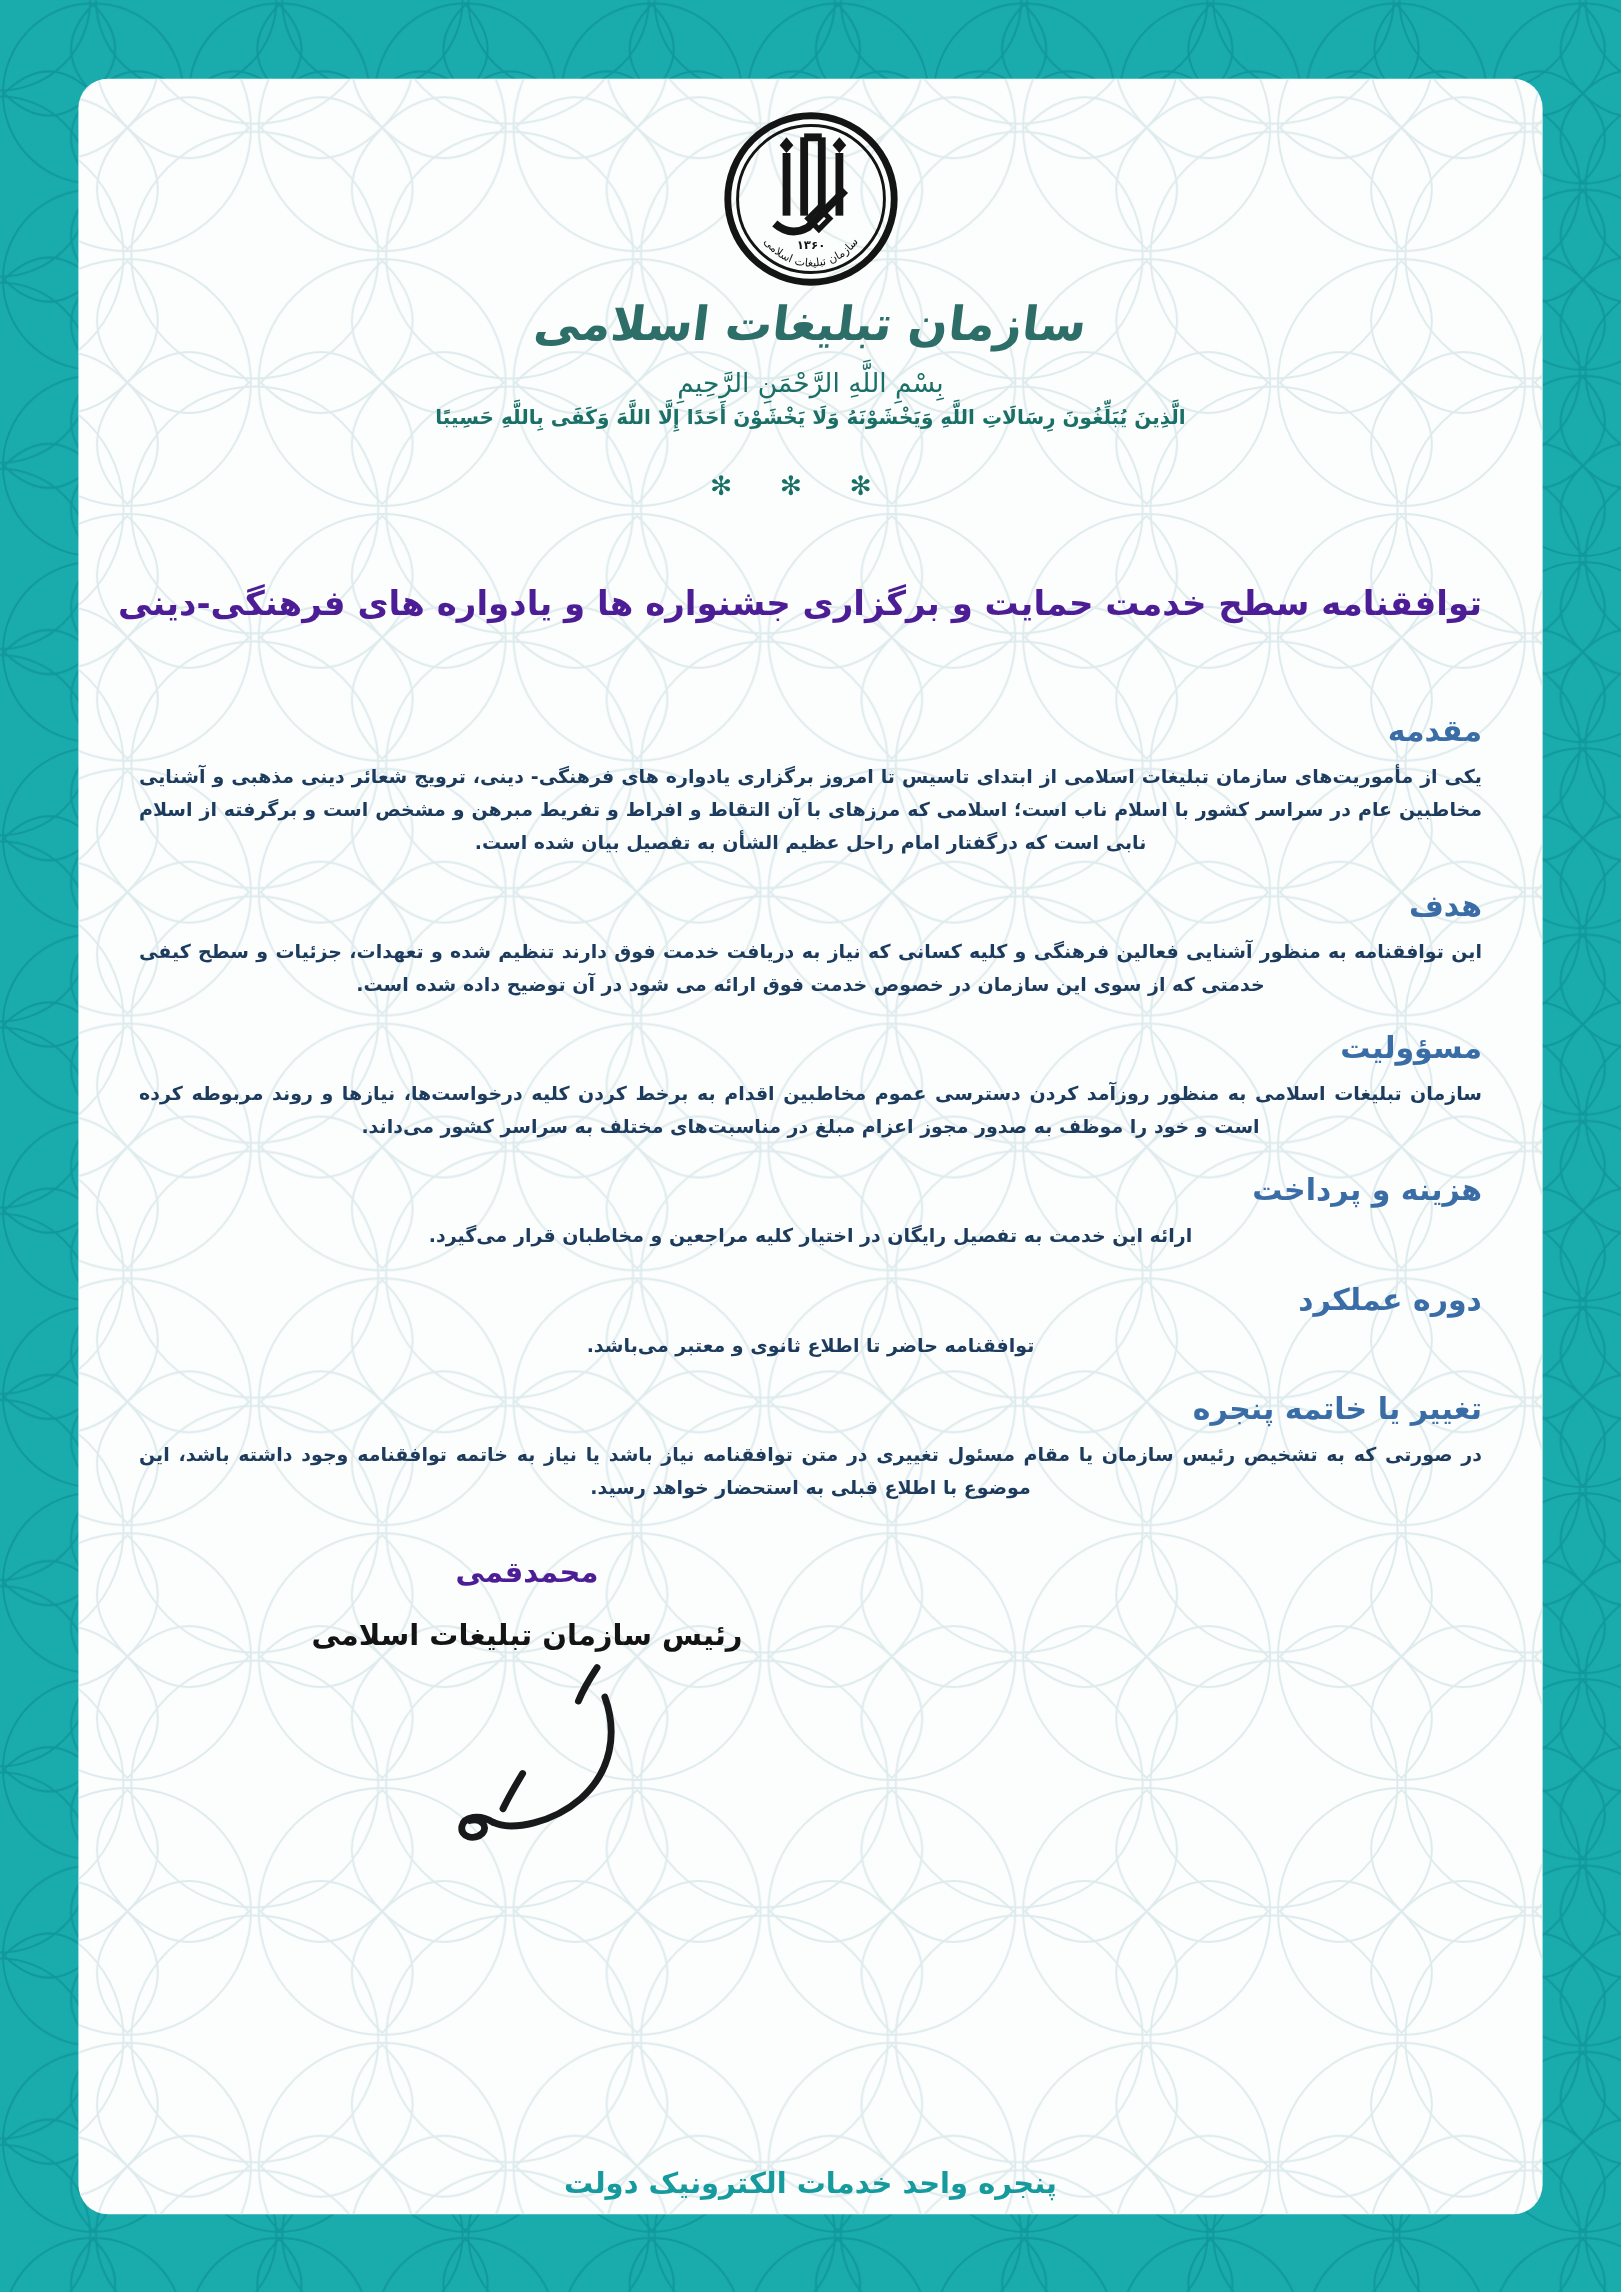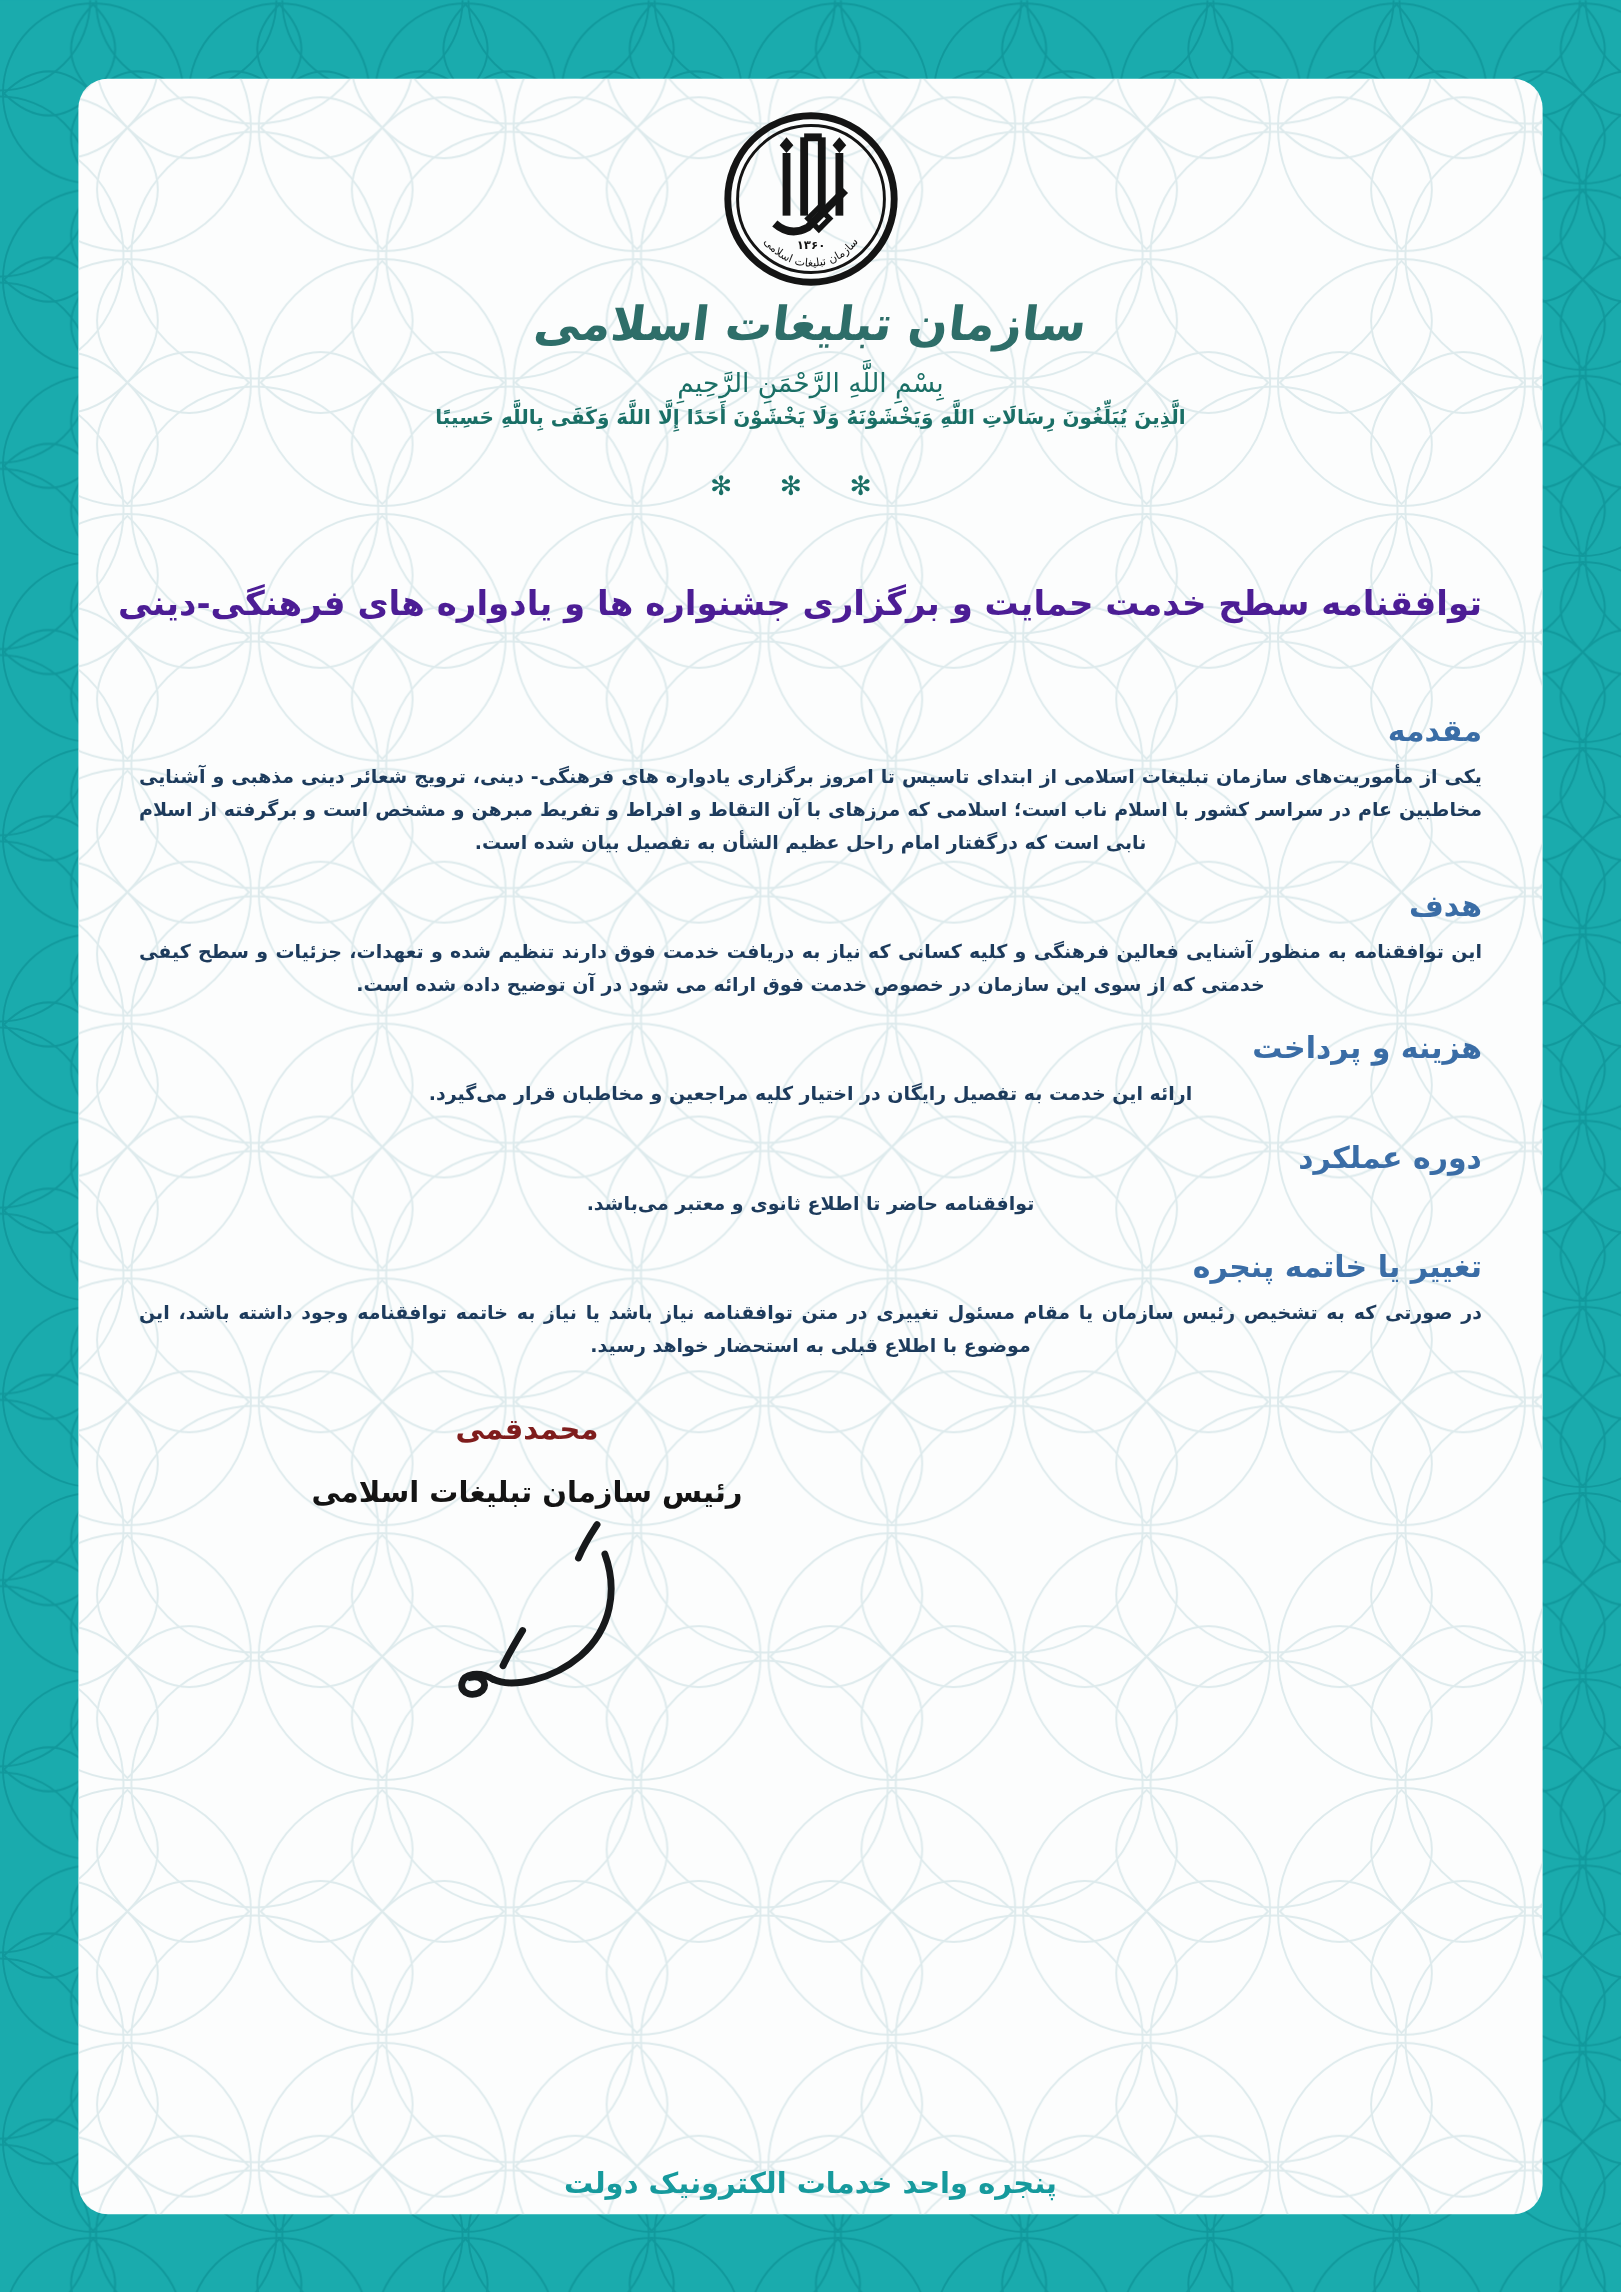--- a/index.html
+++ b/index.html
@@ -83,21 +83,21 @@
   }
   .signature-block {
     margin-top: 51px;
     width: 470px;
     margin-right: 720px;
     text-align: center;
   }
   .sig-name {
     font-size: 29px;
     font-weight: bold;
-    color: #7f1d1d;
+    color: #4c1d95;
   }
   .sig-role {
     margin-top: 29px;
     font-size: 29px;
     font-weight: bold;
     color: #141414;
   }
   .sig-svg { margin-top: 2px; }
   .footer {
     position: absolute;
@@ -187,20 +187,24 @@
     <div class="section">
       <div class="section-heading">مقدمه</div>
       <div class="section-body">یکی از مأموریت‌های سازمان تبلیغات اسلامی از ابتدای تاسیس تا امروز برگزاری یادواره های فرهنگی- دینی، ترویج شعائر دینی مذهبی و آشنایی مخاطبین عام در سراسر کشور با اسلام ناب است؛ اسلامی که مرزهای با آن التقاط و افراط و تفریط مبرهن و مشخص است و برگرفته از اسلام نابی است که درگفتار امام راحل عظیم الشأن به تفصیل بیان شده است.</div>
     </div>
 
     <div class="section">
       <div class="section-heading">هدف</div>
       <div class="section-body">این توافقنامه به منظور آشنایی فعالین فرهنگی و کلیه کسانی که نیاز به دریافت خدمت فوق دارند تنظیم شده و تعهدات، جزئیات و سطح کیفی خدمتی که از سوی این سازمان در خصوص خدمت فوق ارائه می شود در آن توضیح داده شده است.</div>
     </div>
 
+    <div class="section">
+      <div class="section-heading">مسؤولیت</div>
+      <div class="section-body">سازمان تبلیغات اسلامی به منظور روزآمد کردن دسترسی عموم مخاطبین اقدام به برخط کردن کلیه درخواست‌ها، نیازها و روند مربوطه کرده است و خود را موظف به صدور مجوز اعزام مبلغ در مناسبت‌های مختلف به سراسر کشور می‌داند.</div>
+    </div>
 
     <div class="section">
       <div class="section-heading">هزینه و پرداخت</div>
       <div class="section-body">ارائه این خدمت به تفصیل رایگان در اختیار کلیه مراجعین و مخاطبان قرار می‌گیرد.</div>
     </div>
 
     <div class="section">
       <div class="section-heading">دوره عملکرد</div>
       <div class="section-body">توافقنامه حاضر تا اطلاع ثانوی و معتبر می‌باشد.</div>
     </div>

